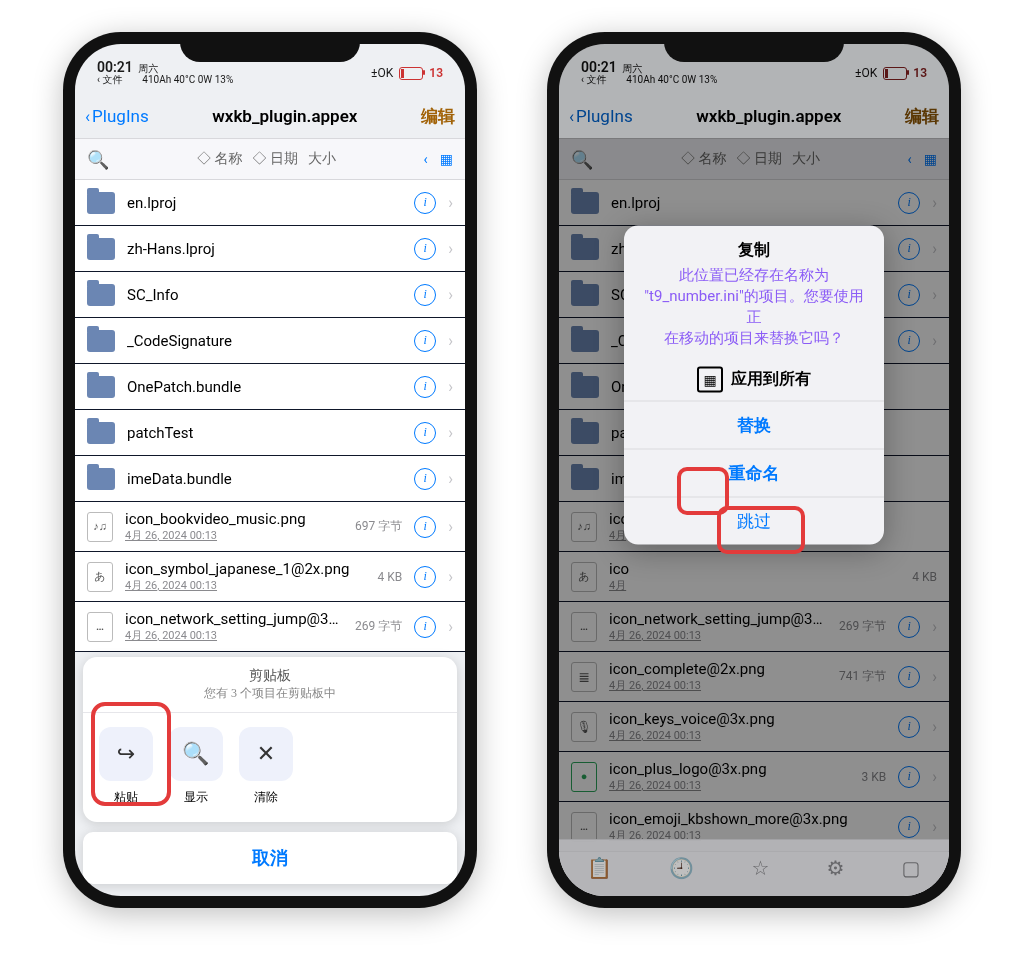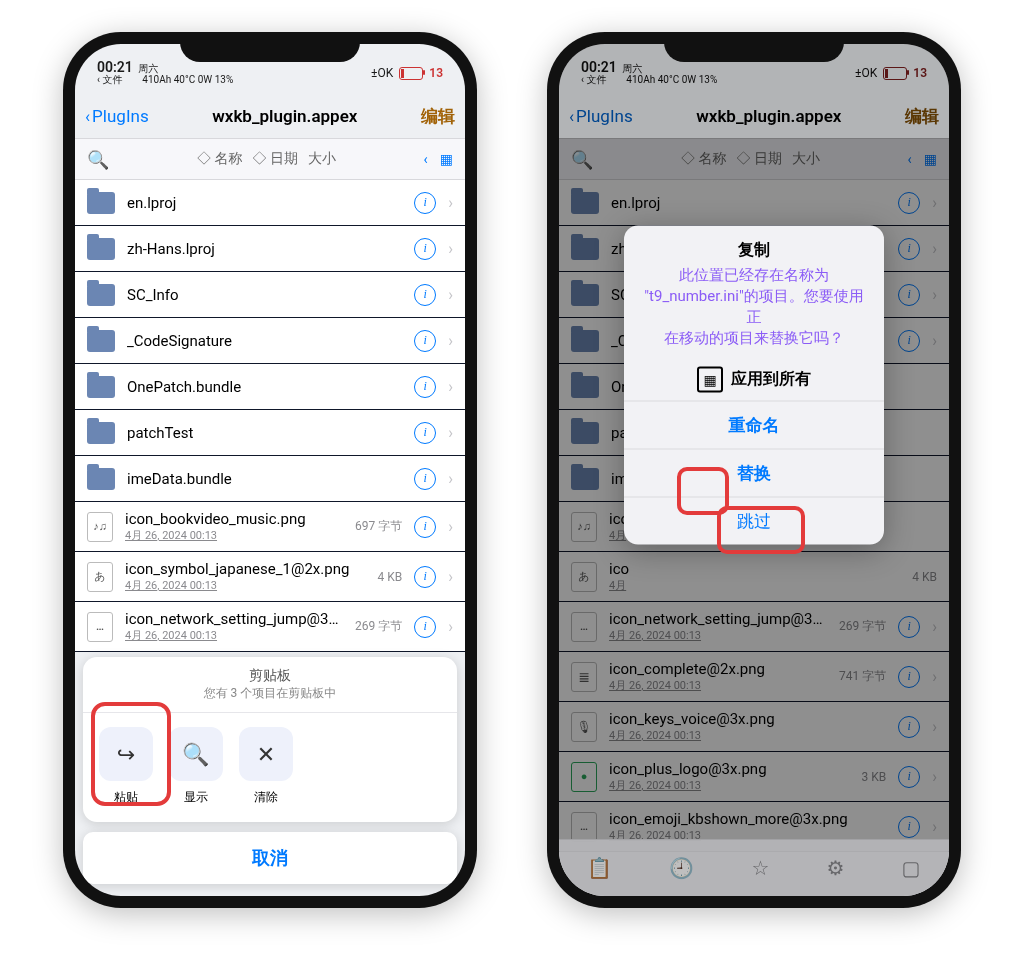--- a/index.html
+++ b/index.html
@@ -103,21 +103,21 @@
   .file-ico.list::before{content:"≣";font-size:14px;}
   .file-main{flex:1;min-width:0;}
   .file-name{font-size:15px;color:#000;white-space:nowrap;overflow:hidden;text-overflow:ellipsis;}
   .file-sub{font-size:11px;color:#8a8a8e;text-decoration:underline;}
   .file-meta{font-size:12px;color:#8a8a8e;flex:none;}
   .info-ico{width:20px;height:20px;border:1.5px solid #007aff;border-radius:50%;color:#007aff;display:flex;align-items:center;justify-content:center;font-size:12px;font-style:italic;font-family:serif;flex:none;}
   .chev{color:#c5c5c9;font-size:16px;flex:none;}
 
   
   .sheet{
-    position:absolute;left:8px;right:8px;bottom:12px;z-index:40;
+    position:absolute;left:8px;right:8px;bottom:12px;z-index:40;font-family:Liberation Serif, serif;
   }
   .sheet-panel{background:#fff;border-radius:14px;overflow:hidden;margin-bottom:10px;box-shadow:0 2px 12px rgba(0,0,0,.15);}
   .sheet-head{padding:10px 12px;text-align:center;border-bottom:1px solid #e6e6ea;}
   .sheet-head .t1{font-size:14px;color:#555;font-weight:500;}
   .sheet-head .t2{font-size:12px;color:#888;}
   .sheet-actions{display:flex;gap:16px;padding:14px 16px 16px;}
   .act{display:flex;flex-direction:column;align-items:center;gap:8px;font-size:12px;color:#000;}
   .act .box{width:54px;height:54px;border-radius:12px;background:#eef1fb;display:flex;align-items:center;justify-content:center;color:#333;font-size:22px;}
   .cancel-btn{background:#fff;border-radius:10px;text-align:center;padding:14px 0;font-size:18px;color:#007aff;font-weight:600;box-shadow:0 2px 12px rgba(0,0,0,.15);}
   .highlight-red{position:absolute;border:4px solid #e33b3b;border-radius:14px;z-index:45;}
@@ -465,21 +465,21 @@
           <span>此位置已经存在名称为</span><br>
           <span>"t9_number.ini"的项目。您要使用正</span><br>
           <span>在移动的项目来替换它吗？</span>
         </div>
       </div>
       <div class="alert-apply">
         <span class="checkbox">▦</span>
         <span style="font-weight:700;">应用到所有</span>
       </div>
       <div class="alert-opts">
+        <div class="bold">替换</div>
         <div class="bold">重命名</div>
-        <div class="bold">替换</div>
         <div>跳过</div>
       </div>
     </div>
     <div class="highlight-red" style="left:118px;top:423px;width:44px;height:40px;border-radius:10px;"></div>
     <div class="highlight-red" style="left:158px;top:462px;width:80px;height:40px;border-radius:10px;"></div>
   </div>
 </div>
 
 </body></html>

